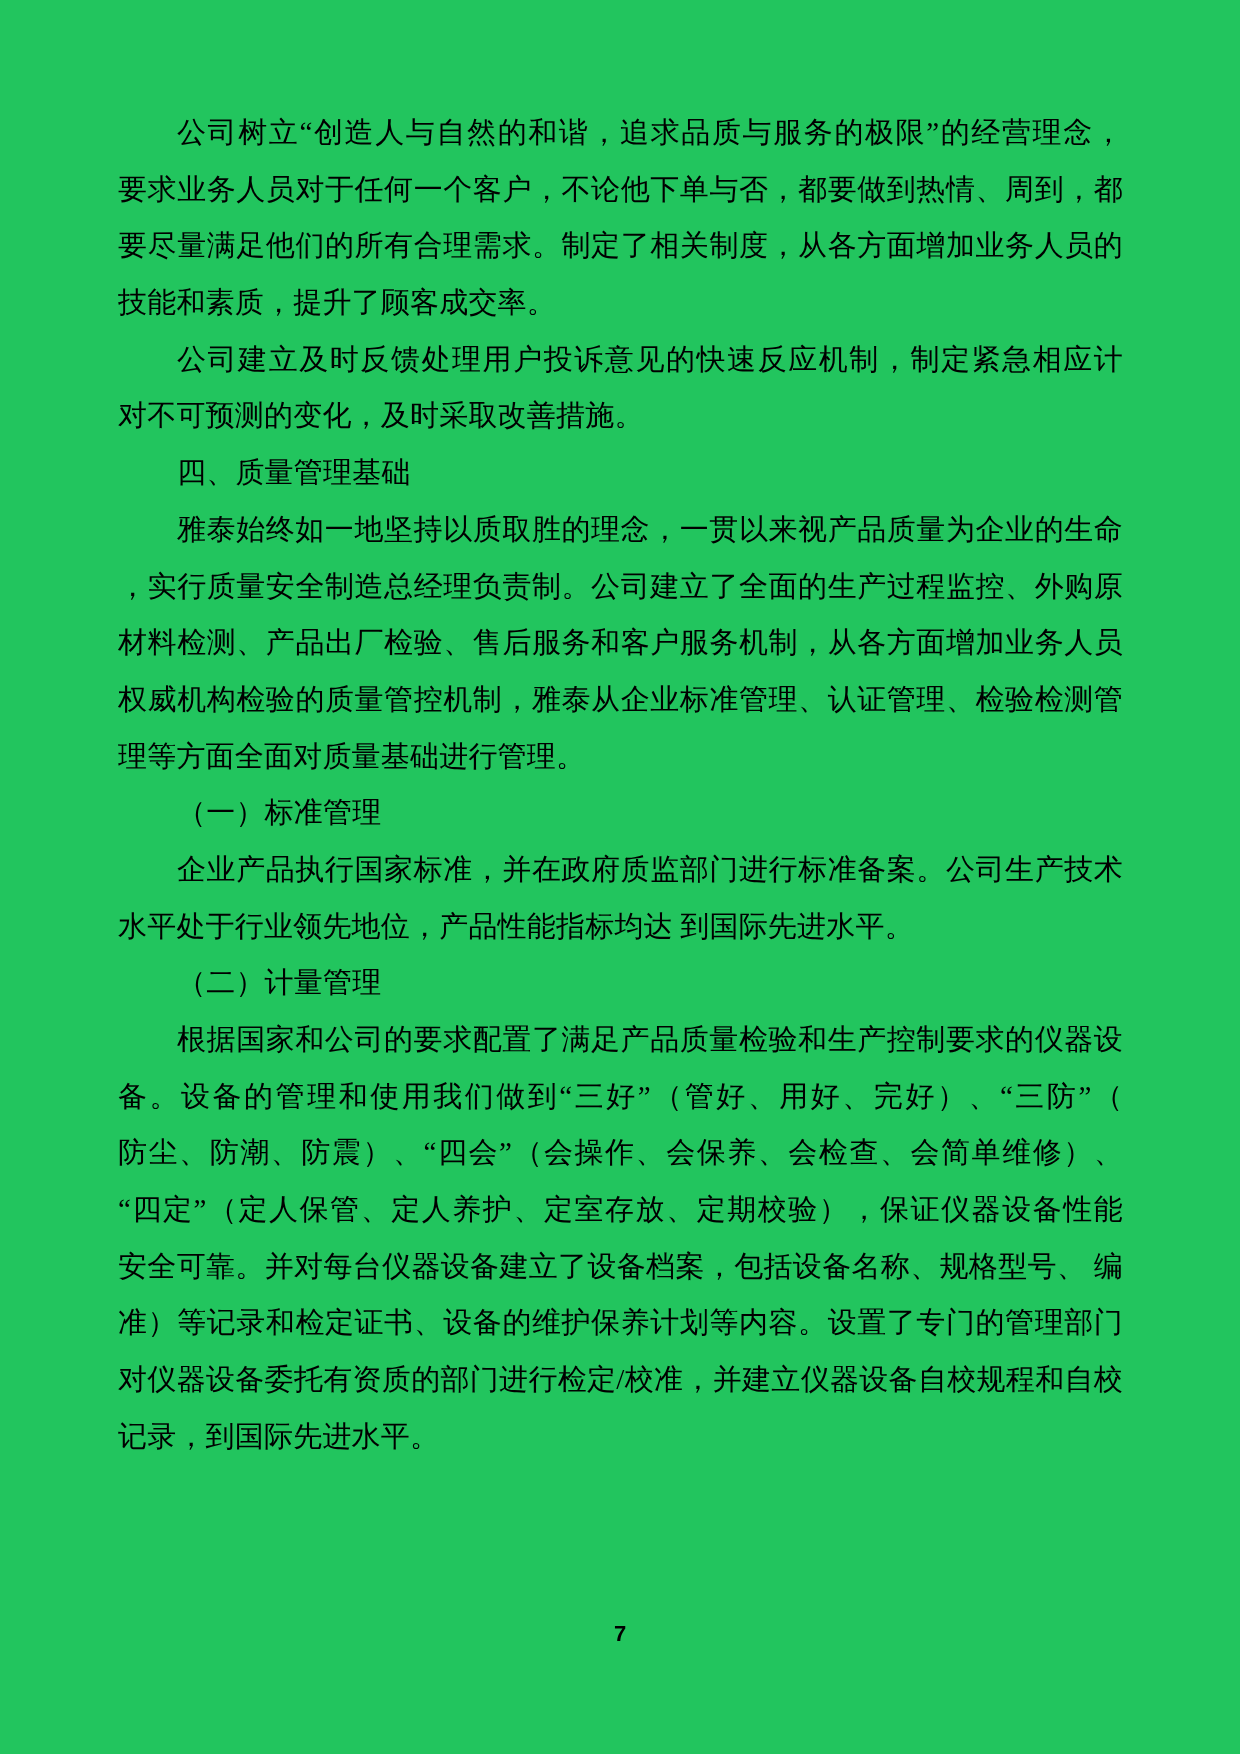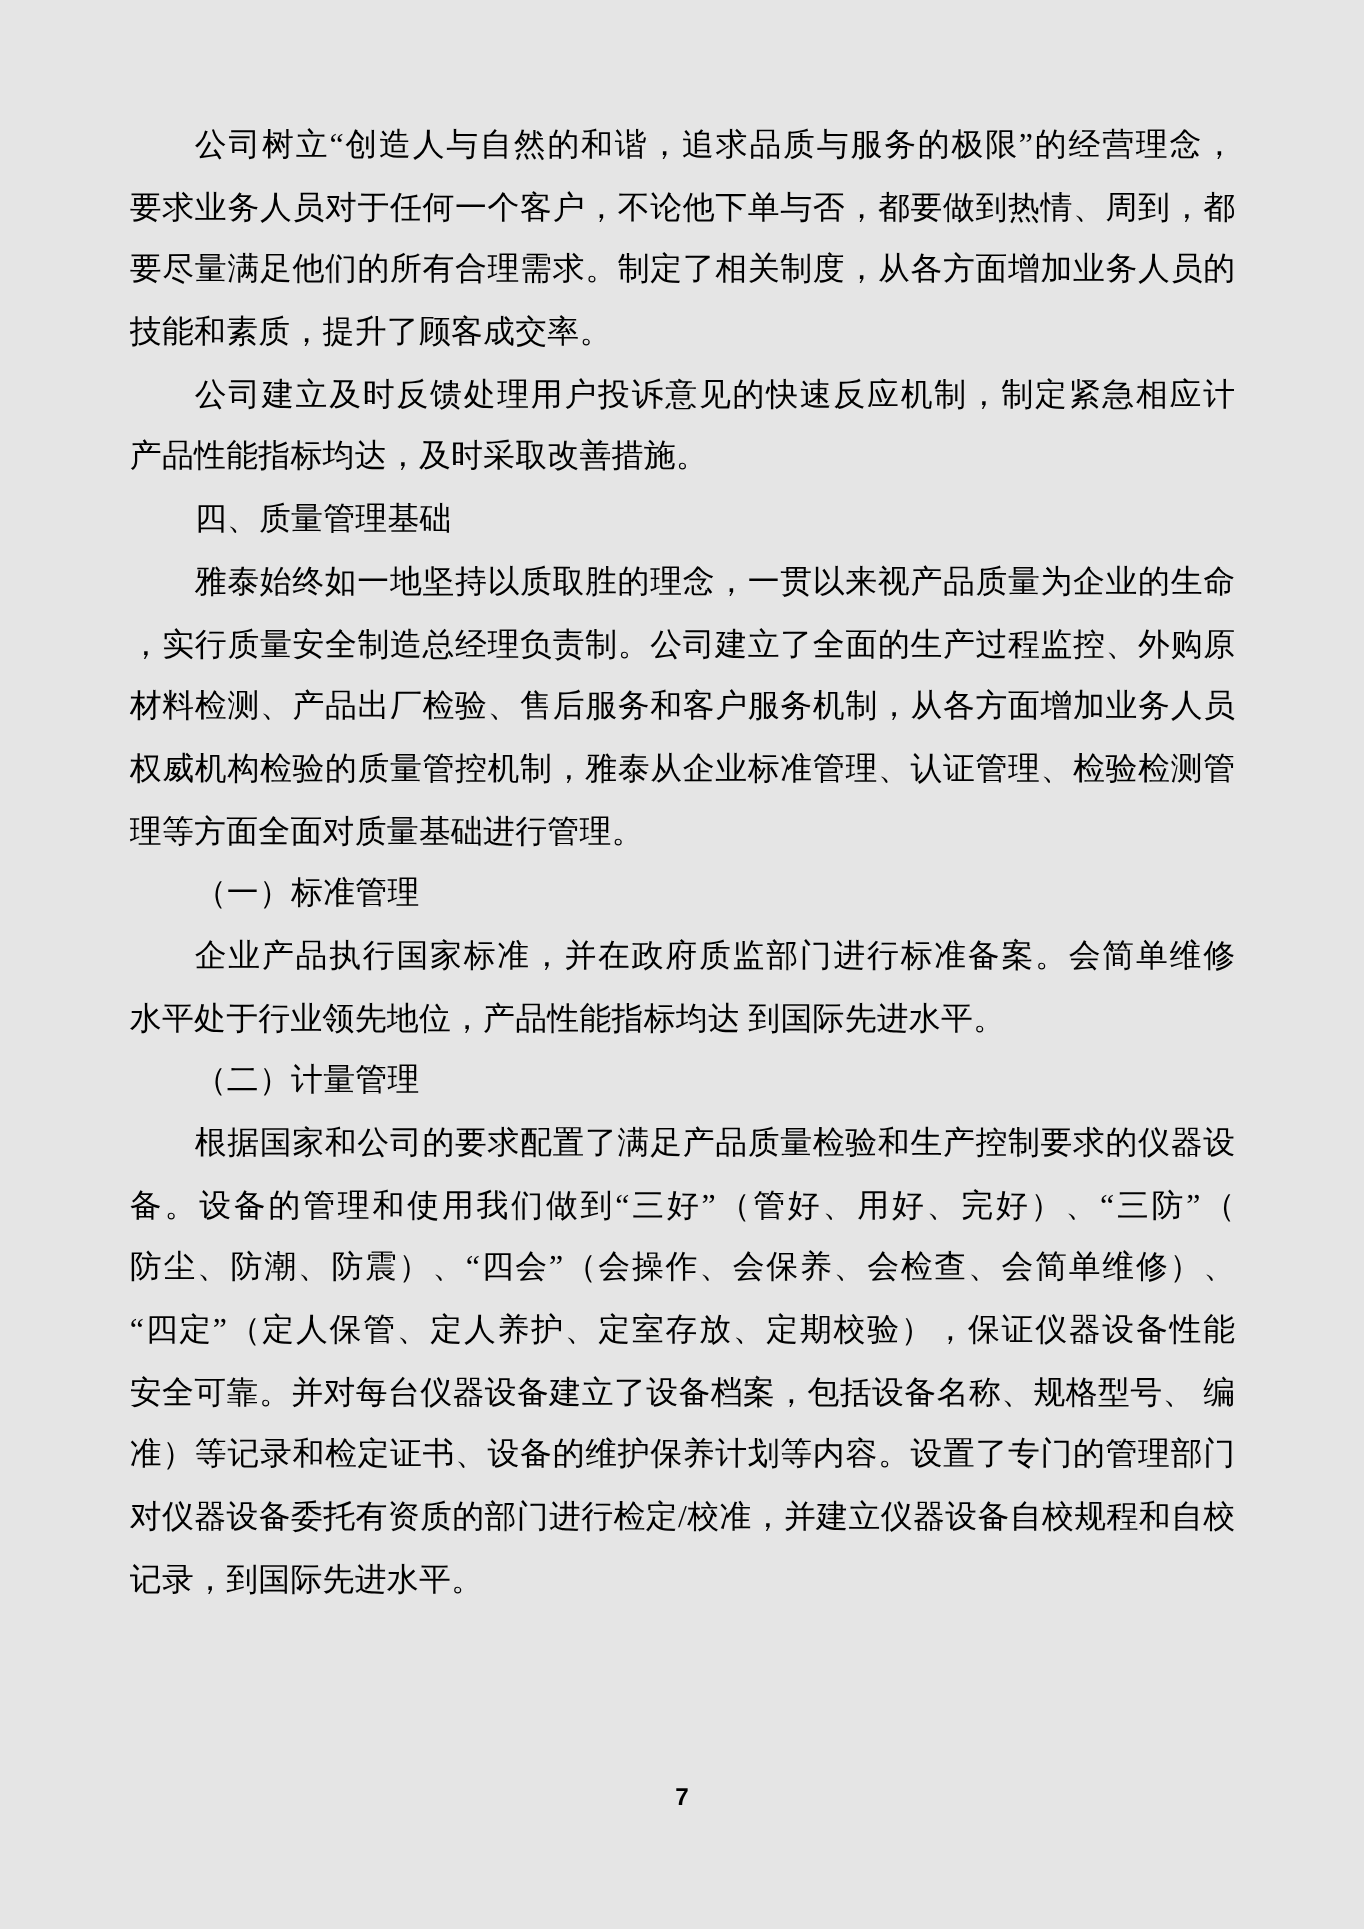--- a/index.html
+++ b/index.html
@@ -4,21 +4,21 @@
 <style>
   html, body {
     margin: 0;
     padding: 0;
     background: #ffffff;
   }
   .page {
     position: relative;
     width: 1240px;
     height: 1754px;
-    background: #e5e5e5;
+    background: #22c55e;
     color: #000000;
     font-family: "Liberation Serif", "DejaVu Serif", serif;
     overflow: hidden;
   }
   .content {
     position: absolute;
     left: 118px;
     top: 104px;
     width: 1005px;
   }
@@ -60,29 +60,29 @@
 
 <div class="page">
 
   <main class="content" id="doc-body">
 
   <div class="line indent justify">公司树立“创造人与自然的和谐，追求品质与服务的极限”的经营理念，</div>
       <div class="line justify">要求业务人员对于任何一个客户，不论他下单与否，都要做到热情、周到，都</div>
       <div class="line justify">要尽量满足他们的所有合理需求。制定了相关制度，从各方面增加业务人员的</div>
       <div class="line plain">技能和素质，提升了顾客成交率。</div>
       <div class="line indent justify">公司建立及时反馈处理用户投诉意见的快速反应机制，制定紧急相应计划，</div>
-      <div class="line plain">产品性能指标均达，及时采取改善措施。</div>
+      <div class="line plain">对不可预测的变化，及时采取改善措施。</div>
       <div class="line indent plain">四、质量管理基础</div>
       <div class="line indent justify">雅泰始终如一地坚持以质取胜的理念，一贯以来视产品质量为企业的生命</div>
       <div class="line justify">，实行质量安全制造总经理负责制。公司建立了全面的生产过程监控、外购原</div>
       <div class="line justify">材料检测、产品出厂检验、售后服务和客户服务机制，从各方面增加业务人员的</div>
       <div class="line justify">权威机构检验的质量管控机制，雅泰从企业标准管理、认证管理、检验检测管</div>
       <div class="line plain">理等方面全面对质量基础进行管理。</div>
       <div class="line indent plain">（一）标准管理</div>
-      <div class="line indent justify">企业产品执行国家标准，并在政府质监部门进行标准备案。会简单维修</div>
+      <div class="line indent justify">企业产品执行国家标准，并在政府质监部门进行标准备案。公司生产技术</div>
       <div class="line plain">水平处于行业领先地位，产品性能指标均达 到国际先进水平。</div>
       <div class="line indent plain">（二）计量管理</div>
       <div class="line indent justify">根据国家和公司的要求配置了满足产品质量检验和生产控制要求的仪器设</div>
       <div class="line justify">备。设备的管理和使用我们做到“三好”（管好、用好、完好）、“三防”（</div>
       <div class="line justify">防尘、防潮、防震）、“四会”（会操作、会保养、会检查、会简单维修）、</div>
       <div class="line justify">“四定”（定人保管、定人养护、定室存放、定期校验），保证仪器设备性能</div>
       <div class="line justify">安全可靠。并对每台仪器设备建立了设备档案，包括设备名称、规格型号、 编</div>
       <div class="line justify">准）等记录和检定证书、设备的维护保养计划等内容。设置了专门的管理部门</div>
       <div class="line justify">对仪器设备委托有资质的部门进行检定/校准，并建立仪器设备自校规程和自校</div>
       <div class="line plain">记录，到国际先进水平。</div>

